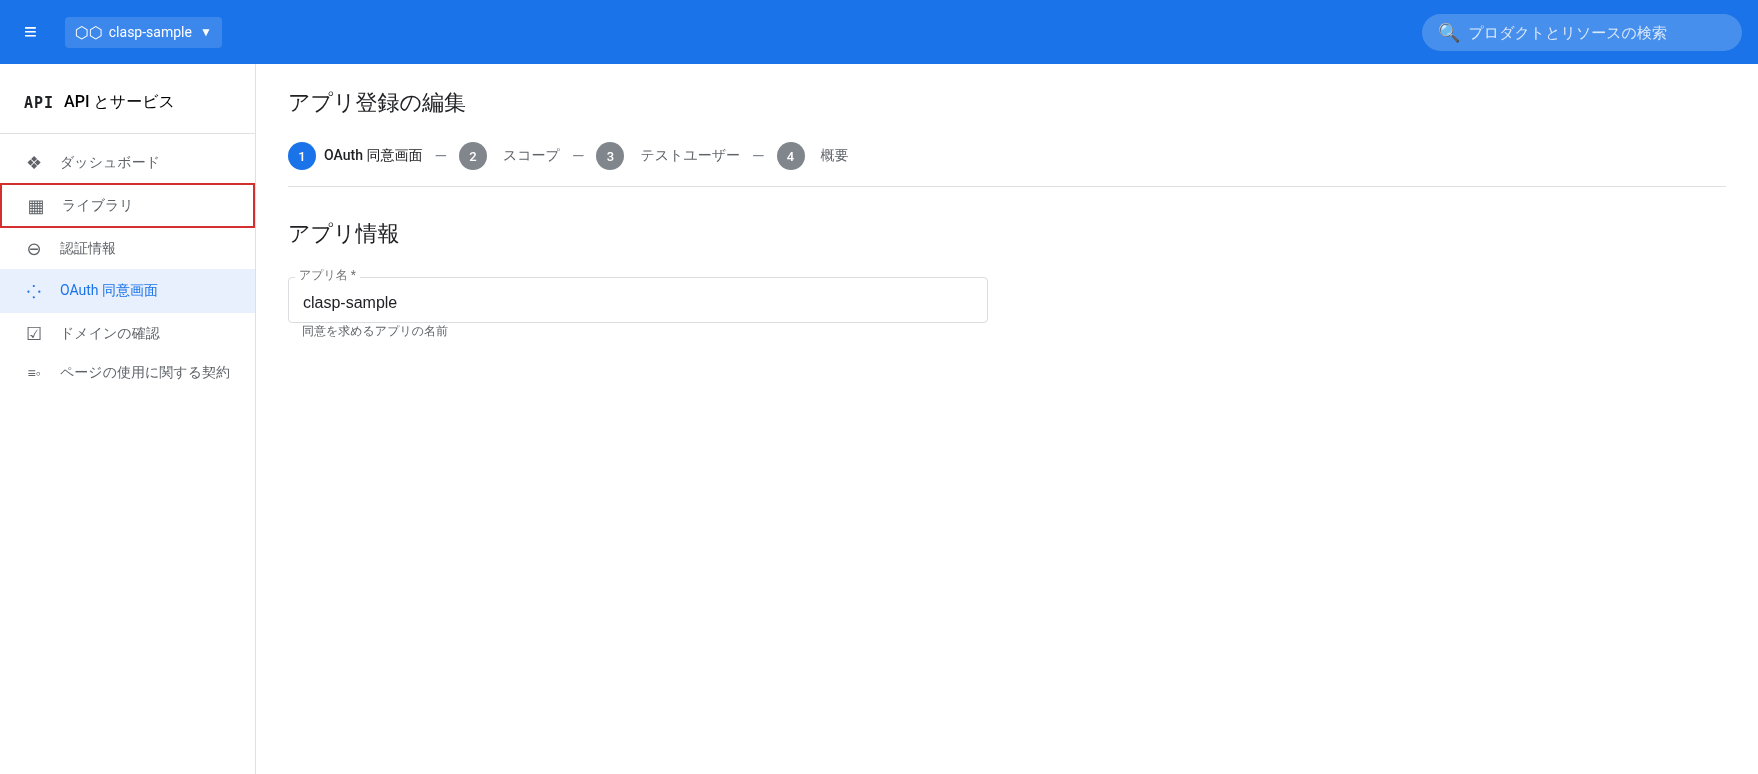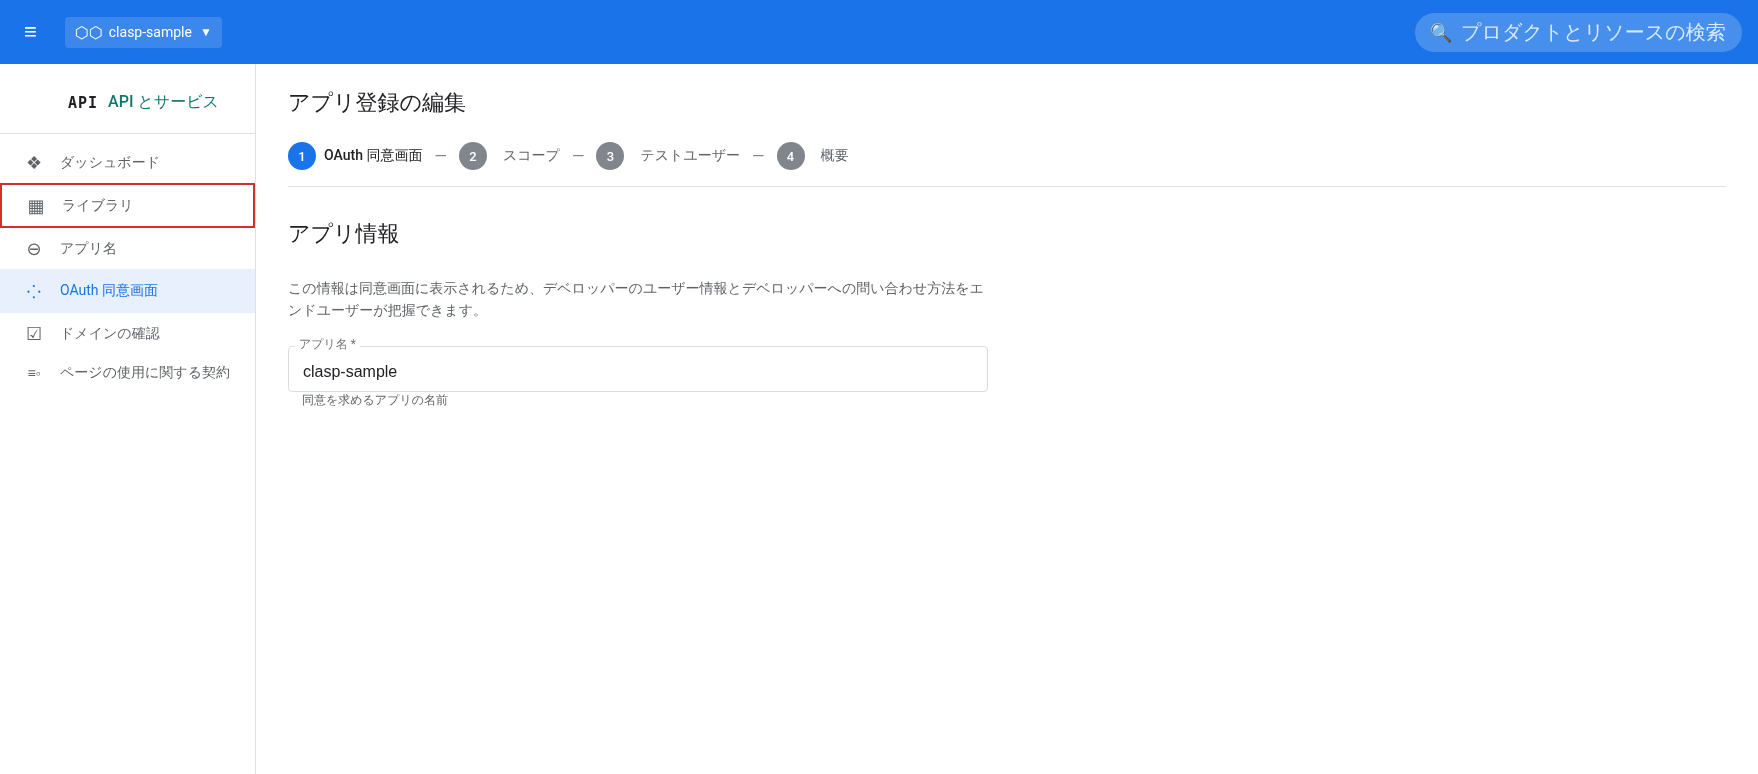--- a/index.html
+++ b/index.html
@@ -70,21 +70,21 @@
     }
     .header-search-icon {
       color: #fff;
       font-size: 18px;
     }
     .header-search input {
       background: transparent;
       border: none;
       outline: none;
       color: #ffffff;
-      font-size: 20px;
+      font-size: 15px;
       width: 100%;
     }
     .header-search input::placeholder {
       color: rgba(255,255,255,0.8);
     }
 
     
     .layout {
       display: flex;
       margin-top: 64px;
@@ -105,25 +105,24 @@
       gap: 10px;
       padding: 12px 24px;
       margin-bottom: 8px;
     }
     .sidebar-header-api {
       font-weight: 700;
       font-size: 15px;
       color: #202124;
       font-family: monospace;
       letter-spacing: 1px;
-      margin-left: 44px;
     }
     .sidebar-header-title {
       font-size: 16px;
-      color: #0f766e;
+      color: #000000;
       font-weight: 500;
     }
     .sidebar-divider {
       height: 1px;
       background: #e0e0e0;
       margin: 0 0 8px 0;
     }
     .sidebar-item {
       display: flex;
       align-items: center;
@@ -291,21 +290,21 @@
       <span class="sidebar-item-label">ダッシュボード</span>
     </div>
 
     <div class="sidebar-item highlighted">
       <span class="sidebar-item-icon">▦</span>
       <span class="sidebar-item-label">ライブラリ</span>
     </div>
 
     <div class="sidebar-item">
       <span class="sidebar-item-icon">⊖</span>
-      <span class="sidebar-item-label">アプリ名</span>
+      <span class="sidebar-item-label">認証情報</span>
     </div>
 
     <div class="sidebar-item active">
       <span class="sidebar-item-icon">⁘</span>
       <span class="sidebar-item-label">OAuth 同意画面</span>
     </div>
 
     <div class="sidebar-item">
       <span class="sidebar-item-icon">☑</span>
       <span class="sidebar-item-label">ドメインの確認</span>
@@ -348,21 +347,20 @@
 
       <div class="step">
         <div class="step-circle inactive">
           <span>4</span>
         </div>
         <span class="step-label inactive">概要</span>
       </div>
     </div>
 
     <h2 class="section-title">アプリ情報</h2>
-    <p class="section-description">この情報は同意画面に表示されるため、デベロッパーのユーザー情報とデベロッパーへの問い合わせ方法をエンドユーザーが把握できます。</p>
 
     <div class="form-field">
       <span class="form-field-label">アプリ名 *</span>
       <input class="form-field-input" type="text" value="clasp-sample" style="">
       <div class="form-field-hint">同意を求めるアプリの名前</div>
     </div>
   </main>
 </div>
 
 </body></html>

